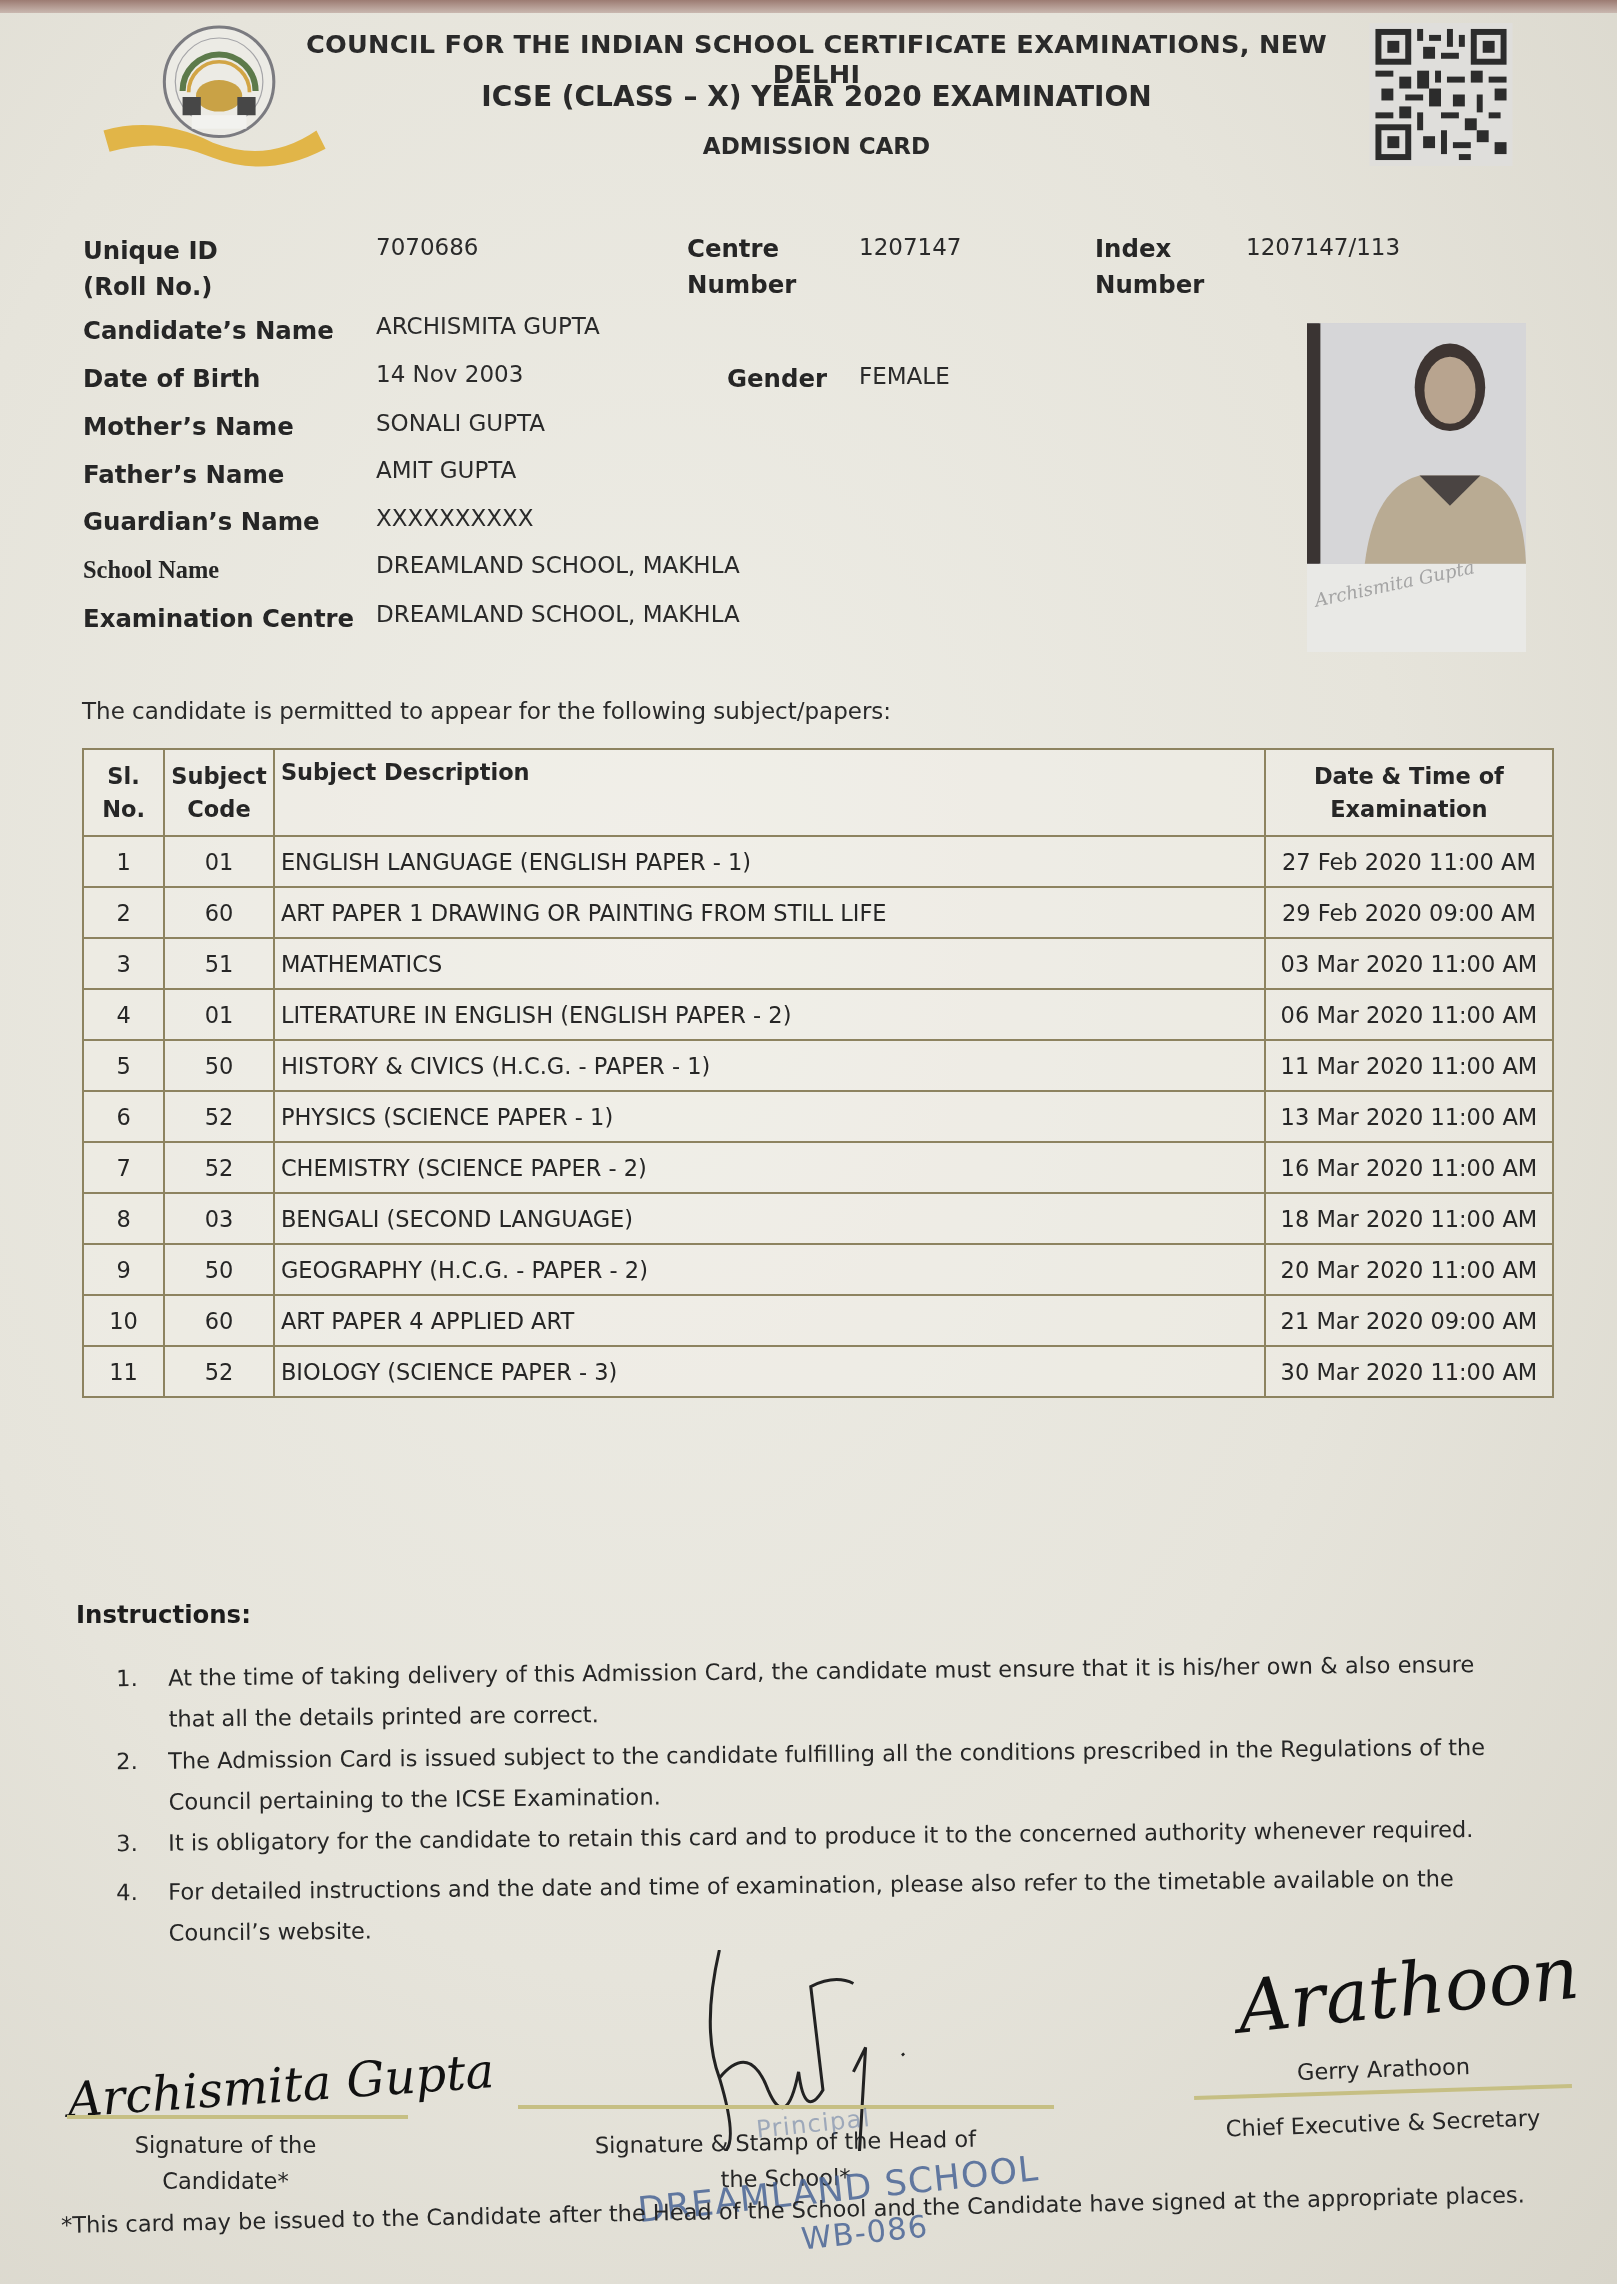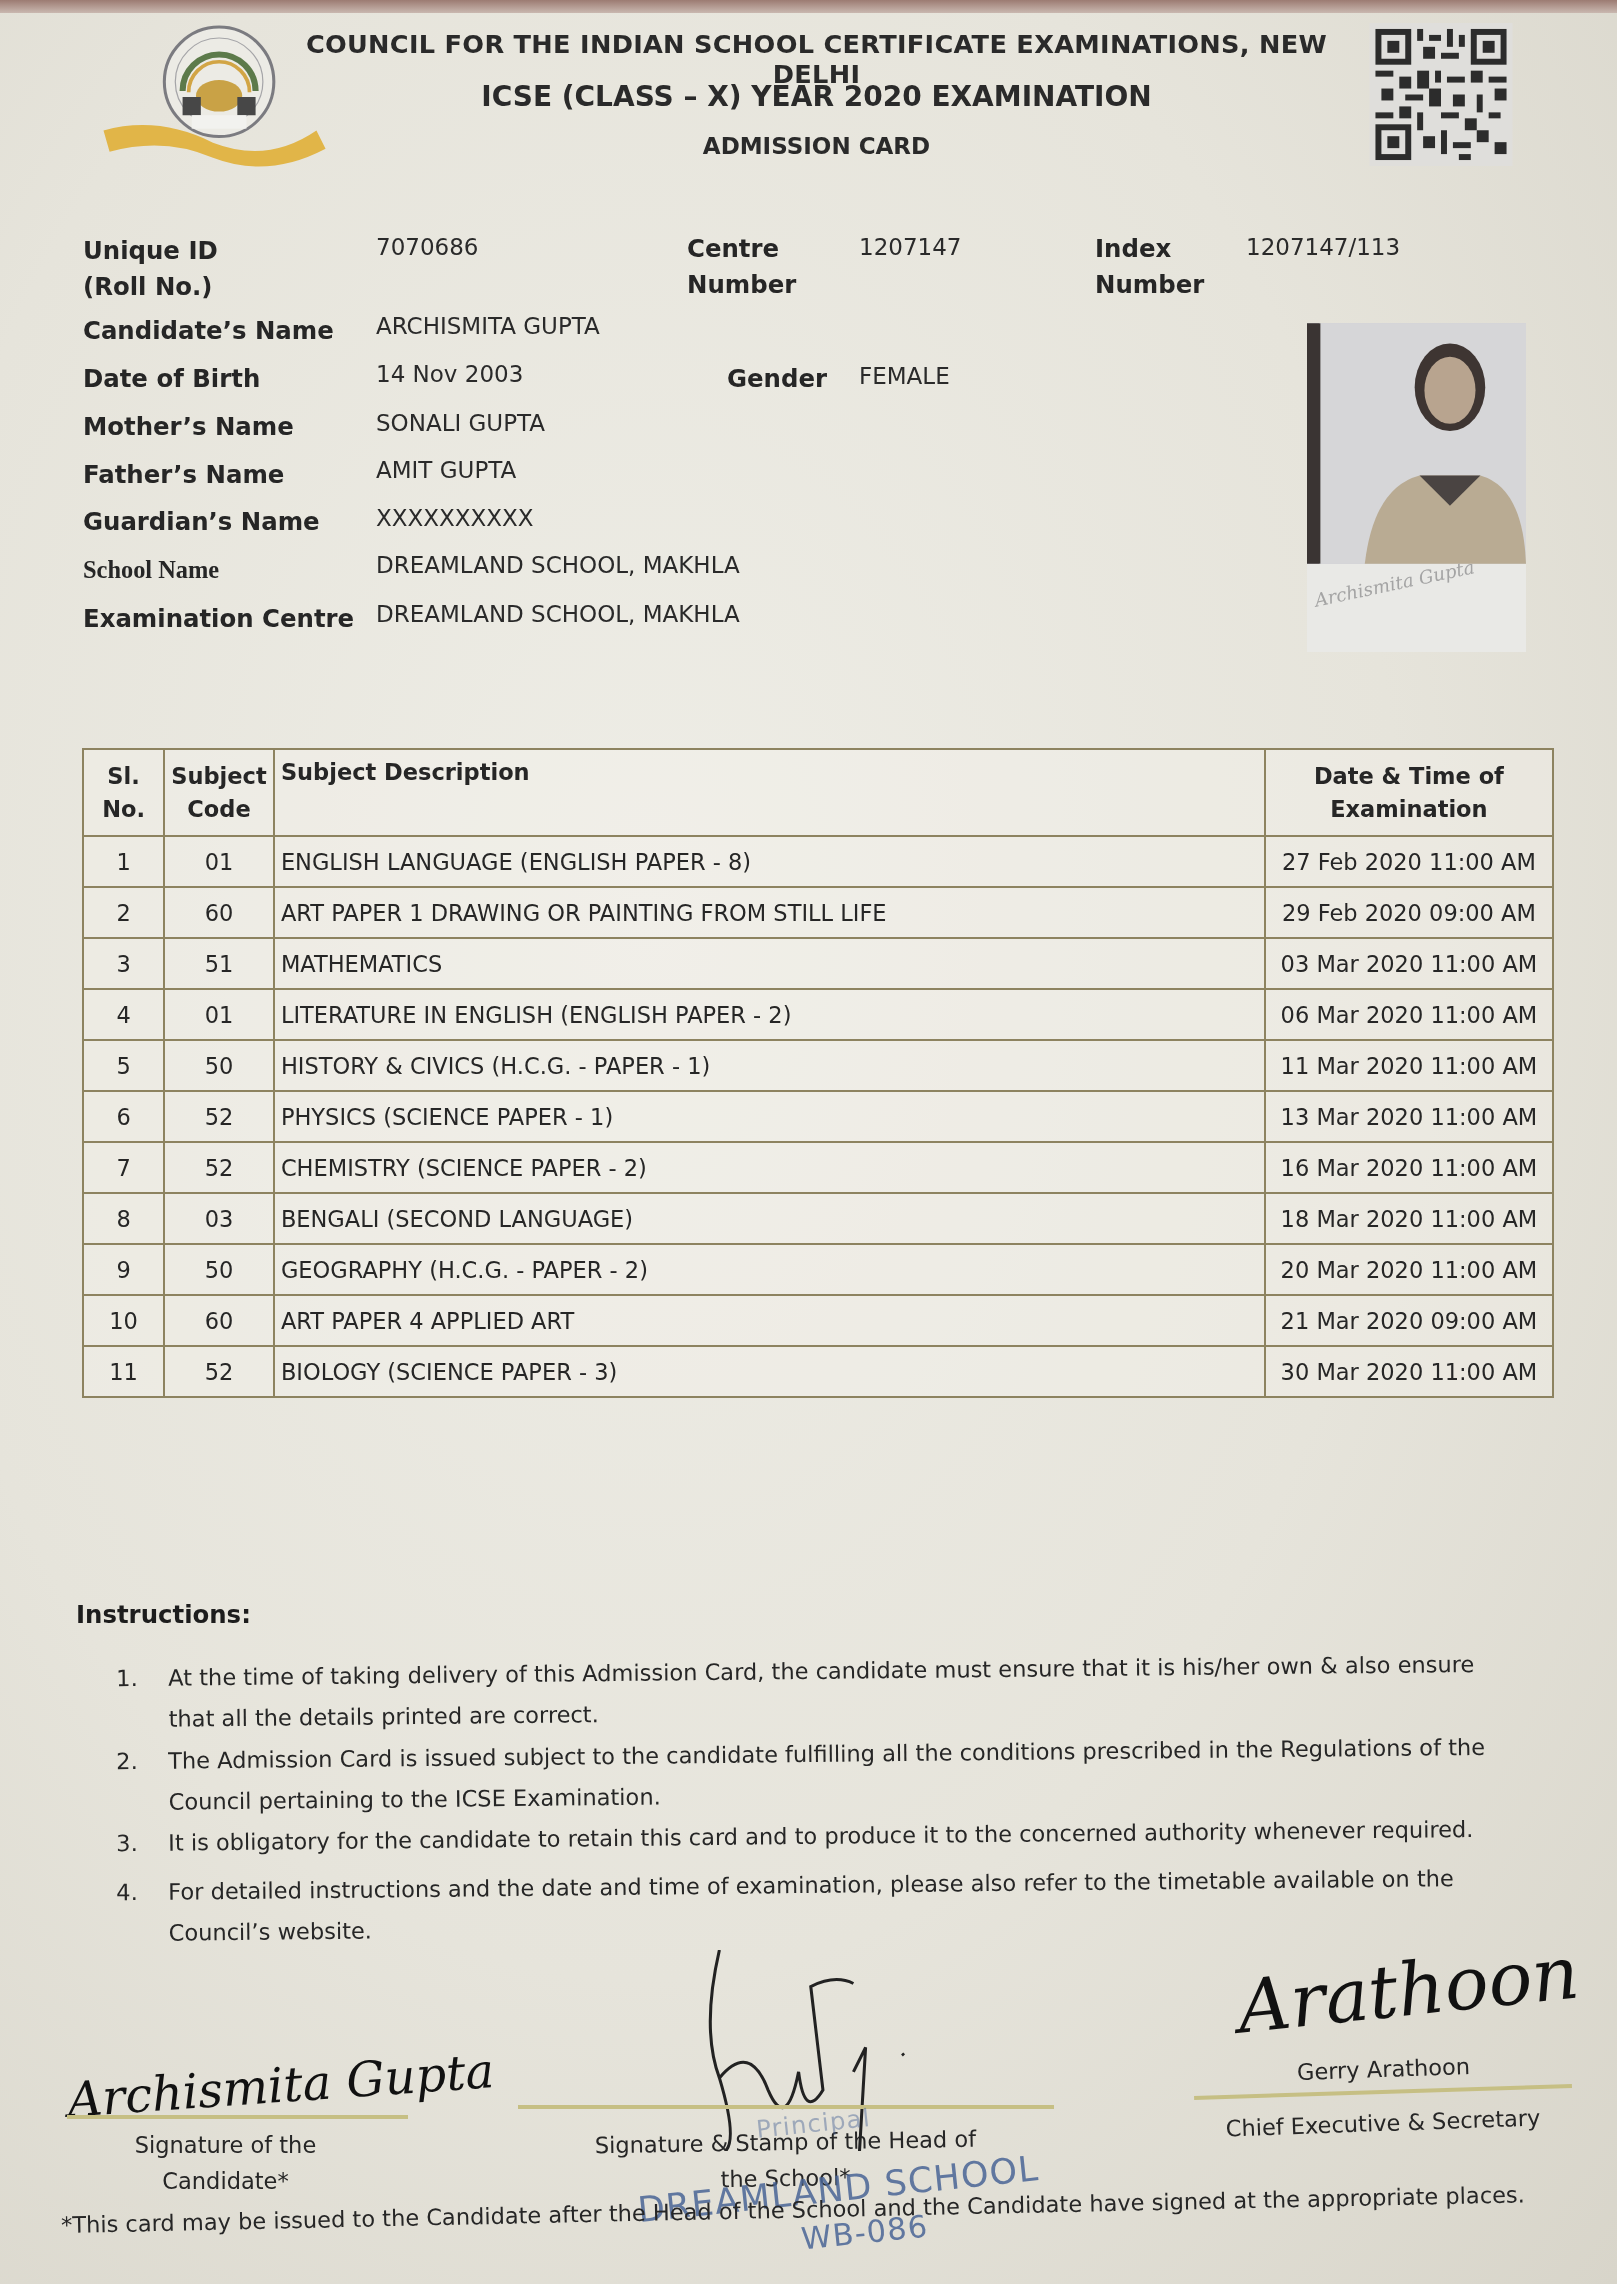--- a/index.html
+++ b/index.html
@@ -186,20 +186,21 @@
       <rect width="360" height="395" fill="#d6d6d8"></rect>
       <rect x="0" y="0" width="22" height="395" fill="#3a3433"></rect>
       <ellipse cx="235" cy="105" rx="58" ry="72" fill="#3e3532"></ellipse>
       <ellipse cx="235" cy="110" rx="42" ry="55" fill="#b8a48f"></ellipse>
       <path d="M95 395 Q110 270 185 250 L285 250 Q355 270 360 395 Z" fill="#b9ab93"></path>
       <path d="M185 250 L235 300 L285 250 Z" fill="#4a4442"></path>
     </svg>
     <div class="photo-sign">Archismita Gupta</div>
   </div>
 
+  <div class="permit">The candidate is permitted to appear for the following subject/papers:</div>
   <table class="subjects">
     <thead>
       <tr>
         <th class="col-sl">
           <span>Sl.</span><br>
           <span>No.</span>
         </th>
         <th class="col-code">
           <span>Subject</span><br>
           <span>Code</span>
@@ -208,21 +209,21 @@
         <th class="col-dt">
           <span>Date &amp; Time of</span><br>
           <span>Examination</span>
         </th>
       </tr>
     </thead>
     <tbody id="subject-rows">
         <tr>
           <td class="c">1</td>
           <td class="c">01</td>
-          <td>ENGLISH LANGUAGE (ENGLISH PAPER - 8)</td>
+          <td>ENGLISH LANGUAGE (ENGLISH PAPER - 1)</td>
           <td class="c">27 Feb 2020 11:00 AM</td>
         </tr>
         <tr>
           <td class="c">2</td>
           <td class="c">60</td>
           <td>ART PAPER 1 DRAWING OR PAINTING FROM STILL LIFE</td>
           <td class="c">29 Feb 2020 09:00 AM</td>
         </tr>
         <tr>
           <td class="c">3</td>

